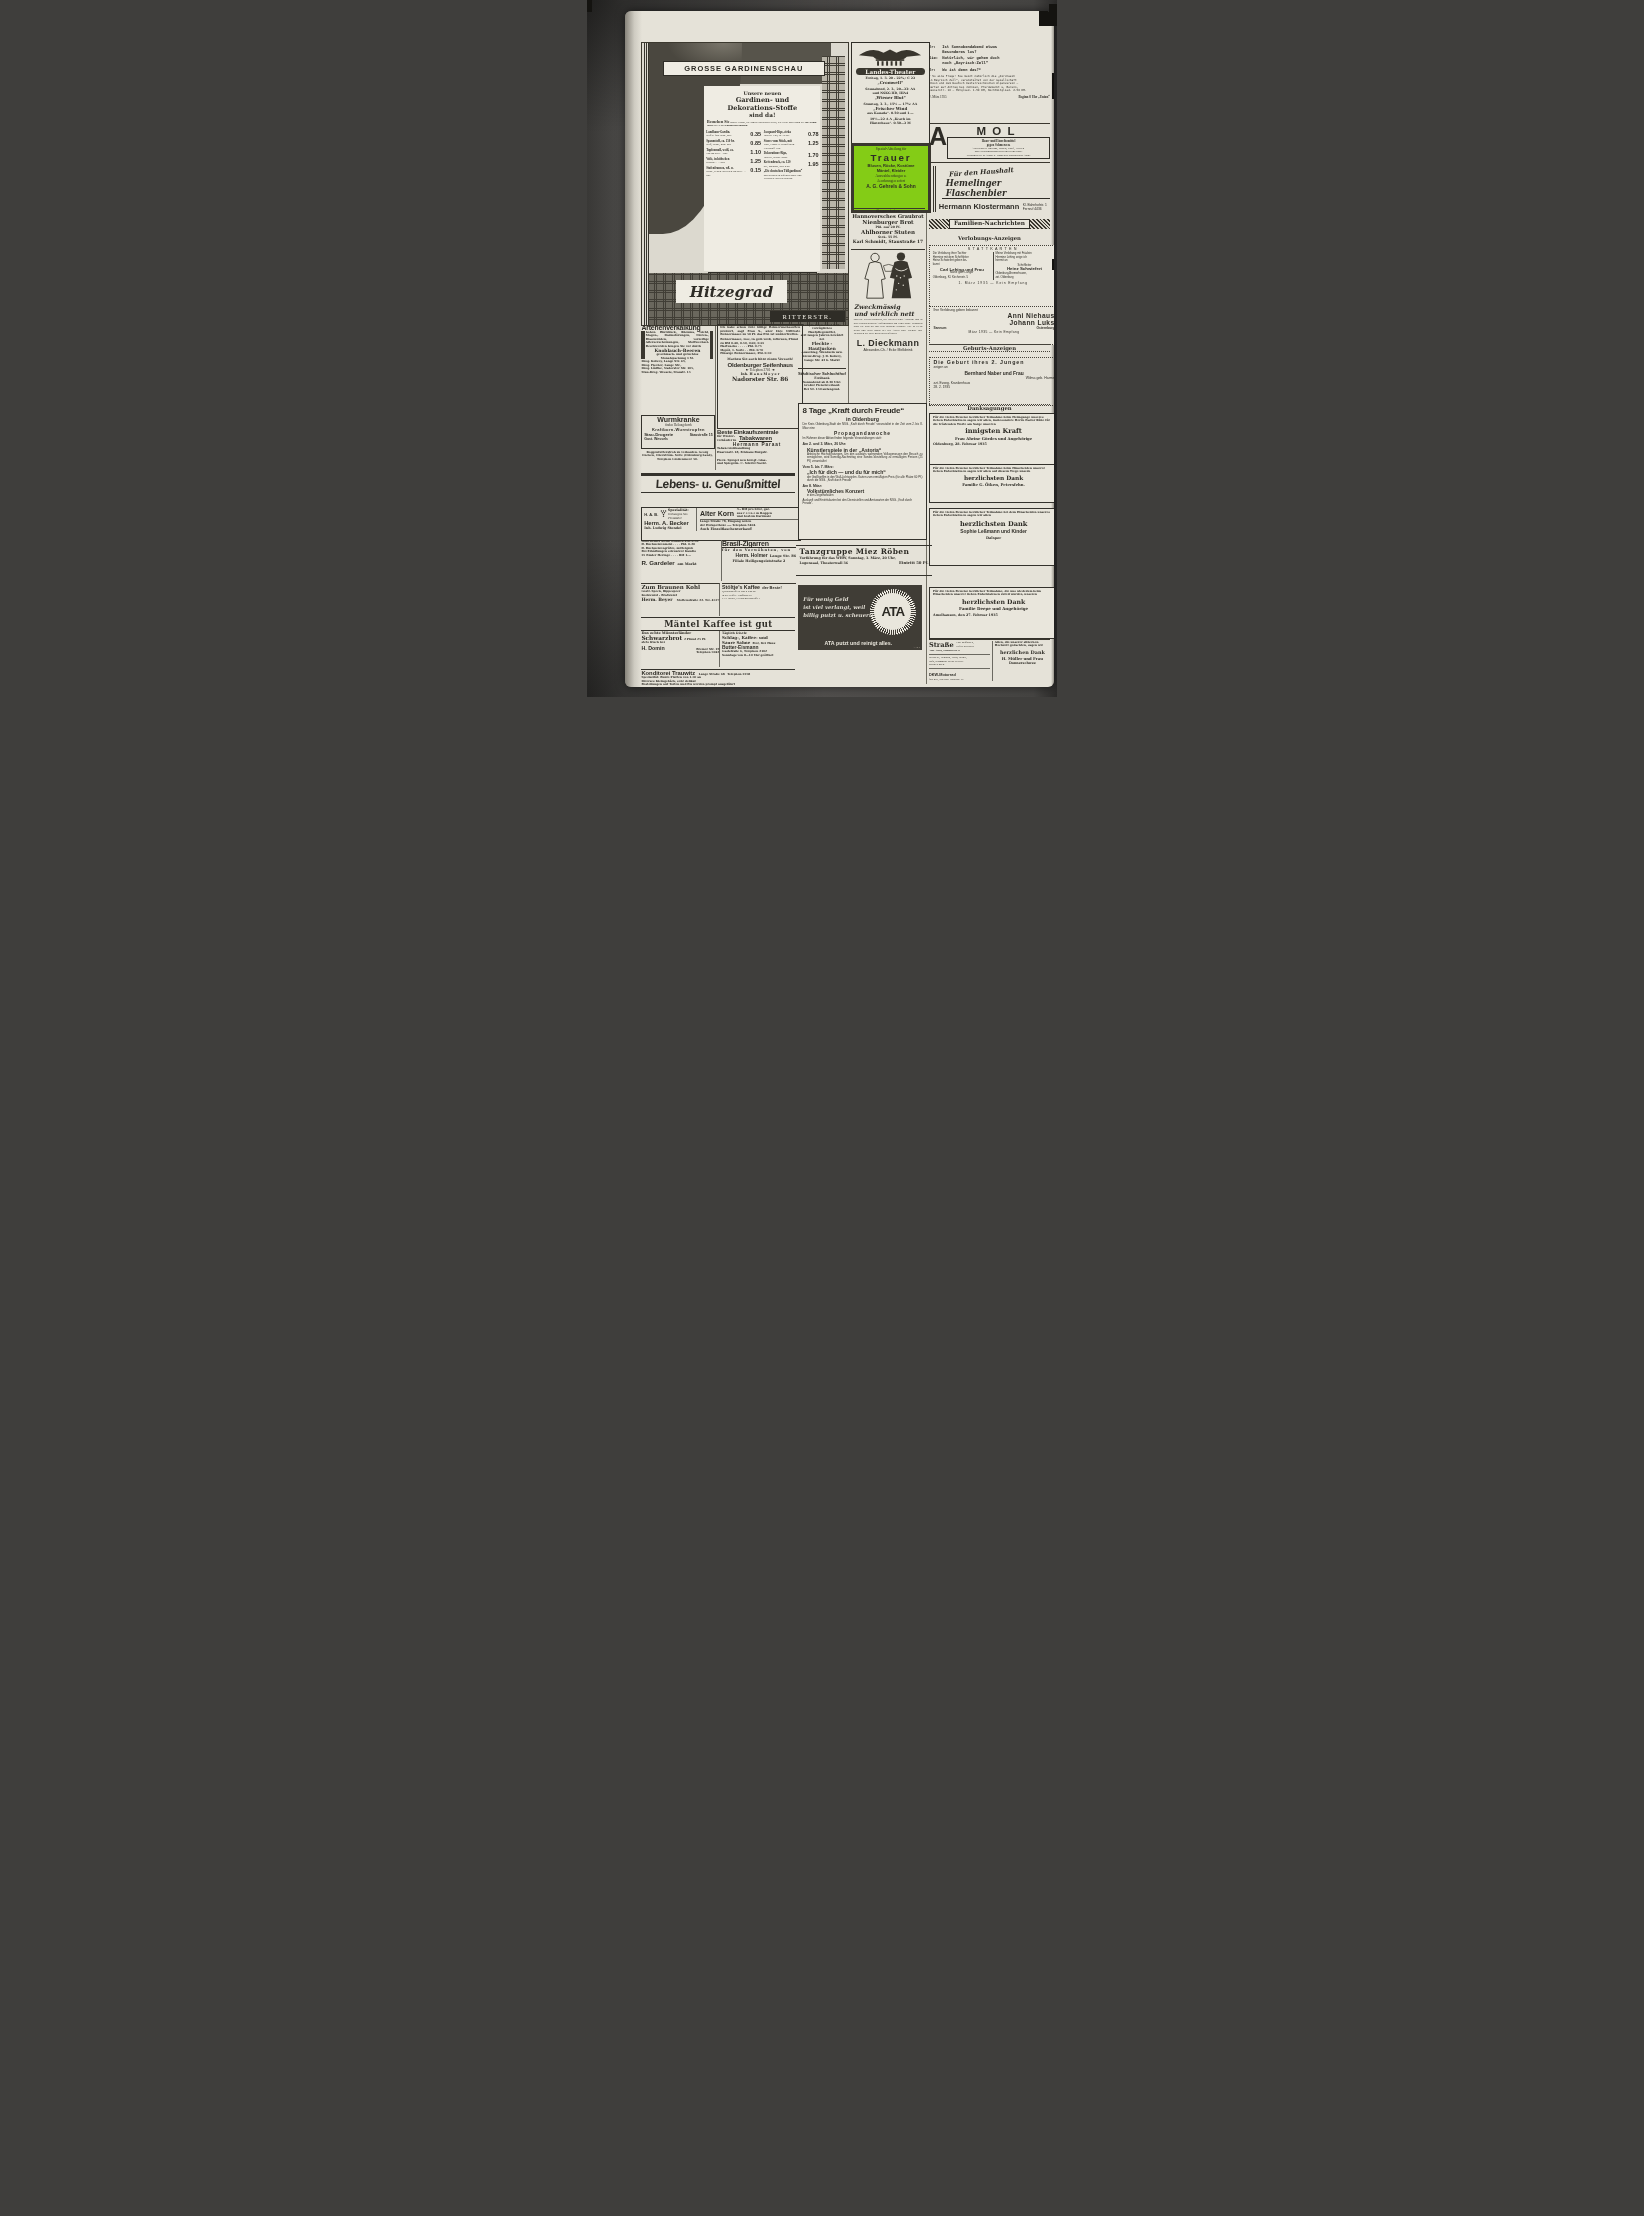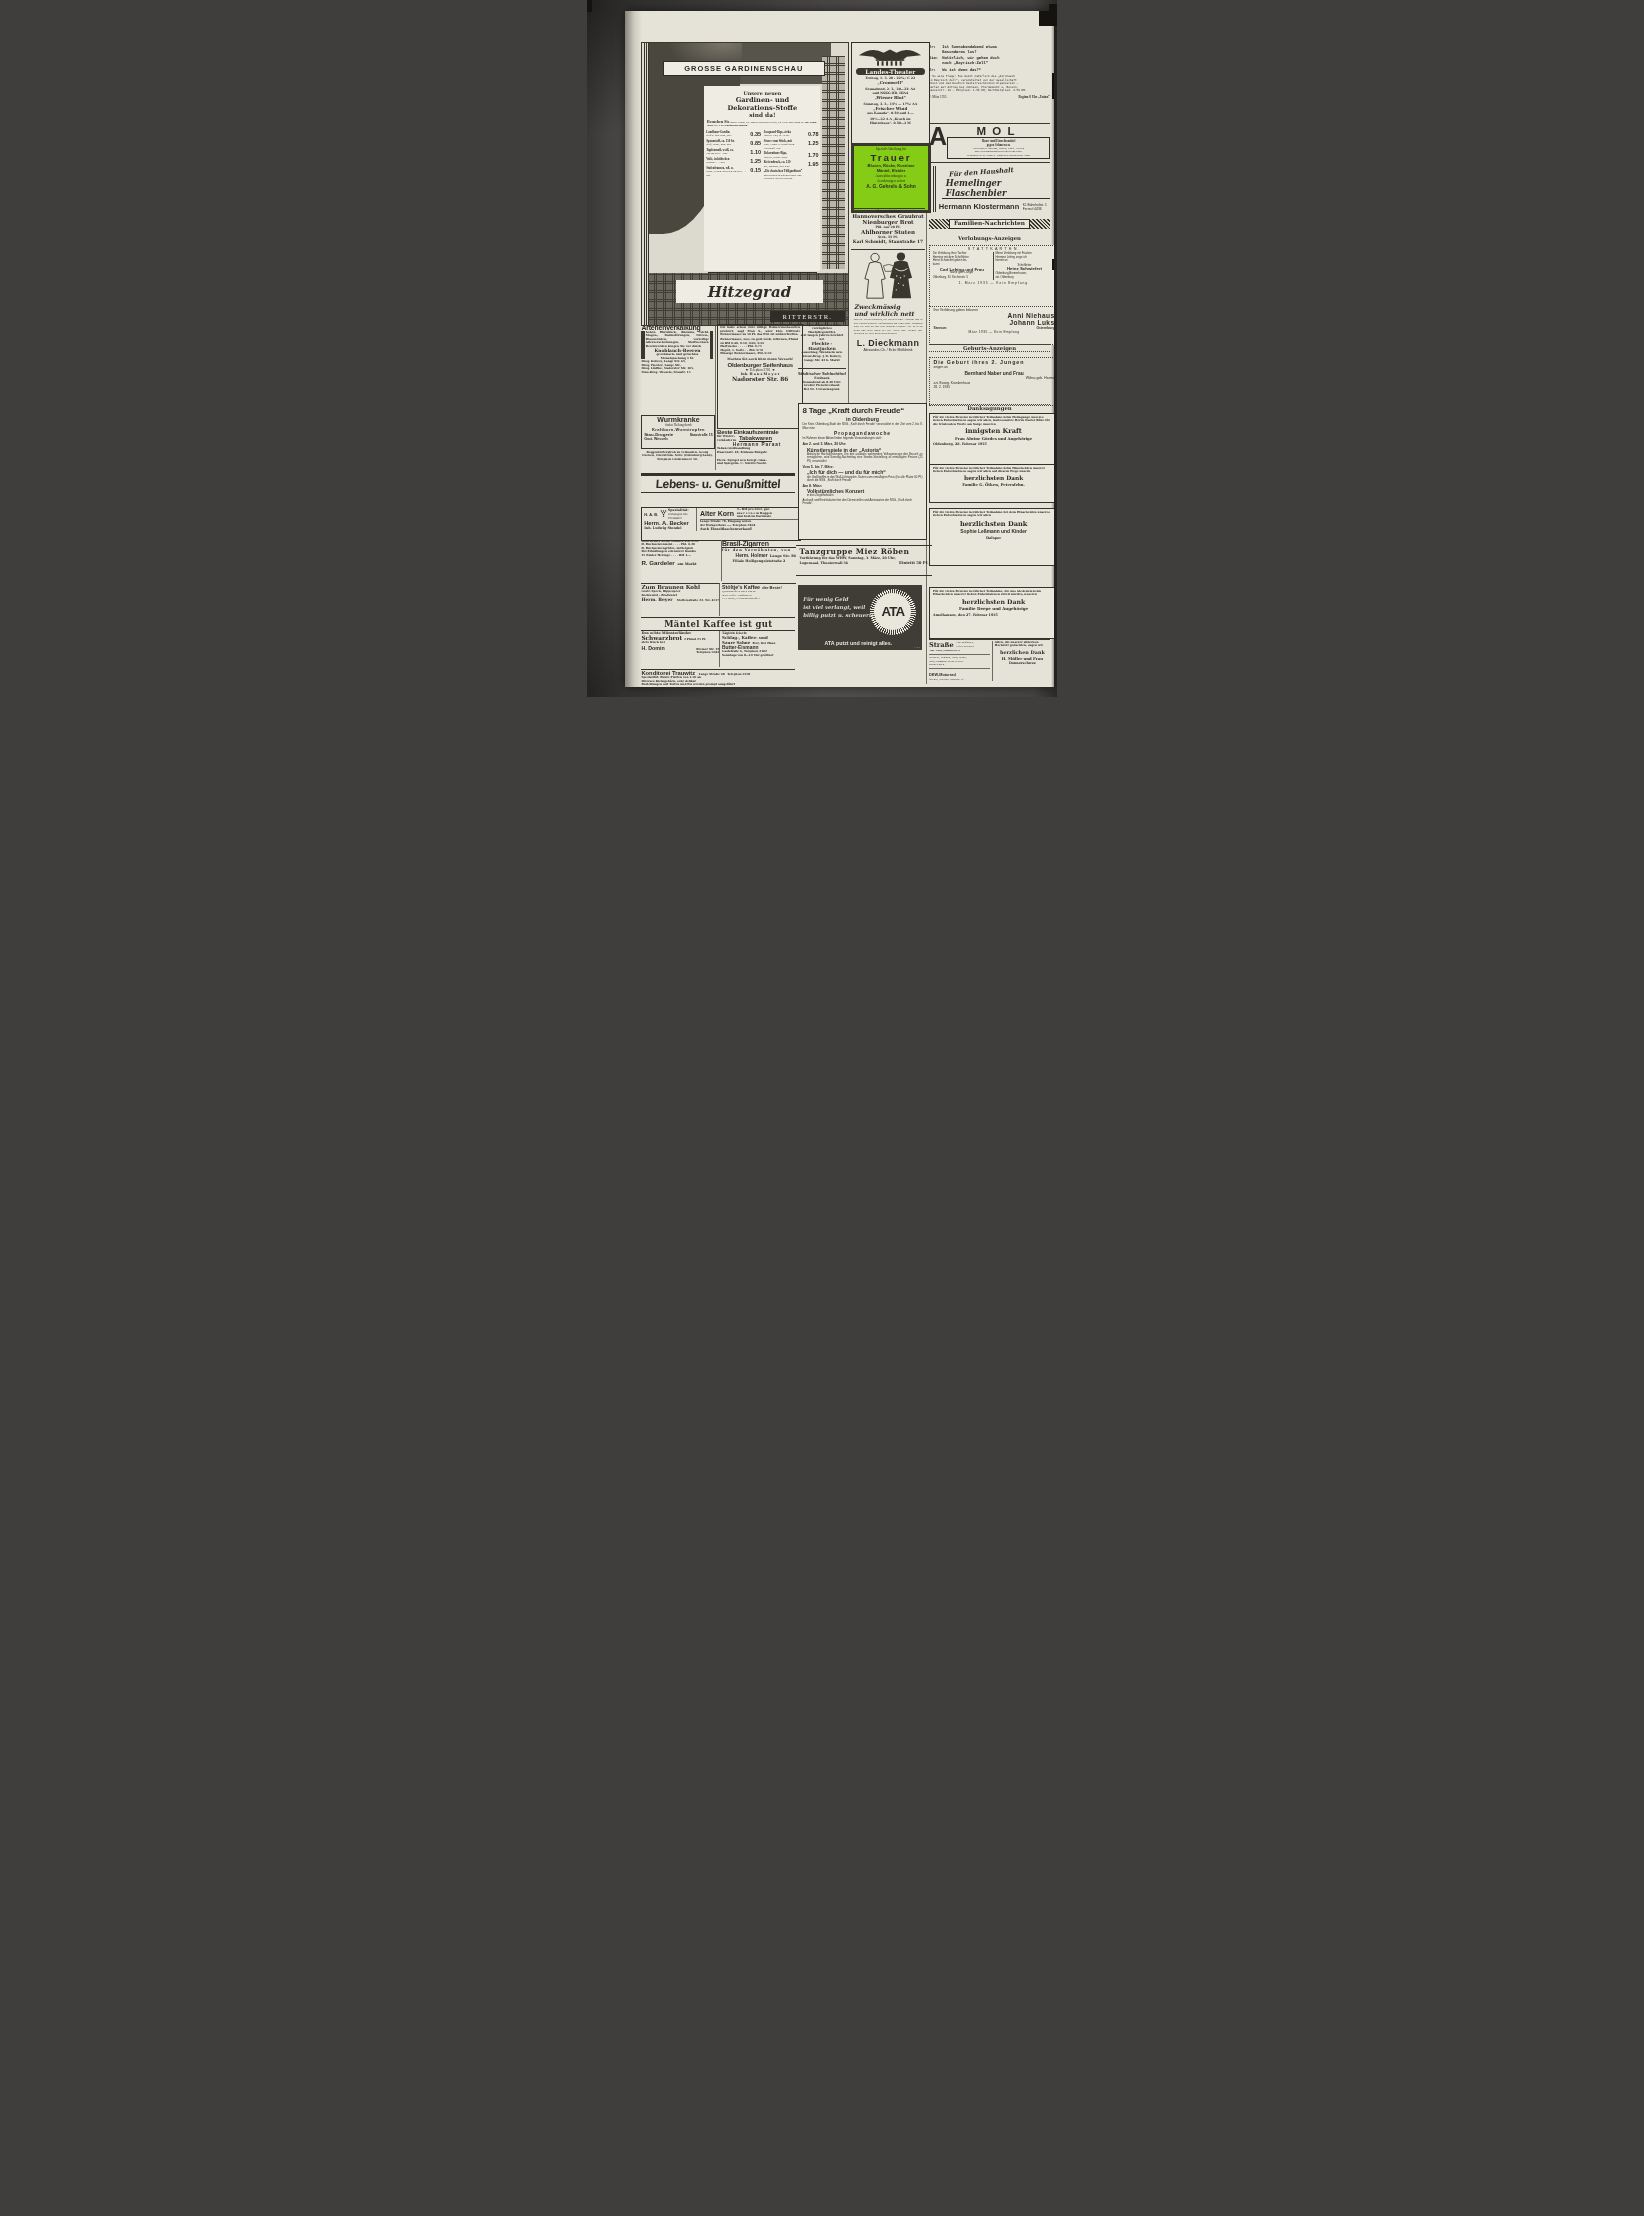--- a/index.html
+++ b/index.html
@@ -6,21 +6,21 @@
     --ink:#2e2c26; --paper:#e5e2d8; --dark:#37342d; --mid:#55524a;
   }
   html,body{margin:0;padding:0;}
   body{background:#3f3e3c;font-family:"Liberation Serif",serif;color:var(--ink);}
   .scene{position:relative;width:470px;height:697px;margin:0 auto;overflow:hidden;
     background:
       radial-gradient(532px 222px at 0% 0%, rgba(0,0,0,.45), transparent 60%),
       radial-gradient(399px 266px at 0% 100%, rgba(0,0,0,.4), transparent 60%),
       linear-gradient(90deg,#393836 0,#4c4b49 8%,#514f4d 50%,#454442 95%,#2b2a29 100%);}
   .paper{position:absolute;left:38px;top:10.6px;width:429px;height:676px;background:var(--paper);
-    box-shadow:0 0 9.8px rgba(0,0,0,.55);overflow:hidden;}
+    box-shadow:0 0 9.8px rgba(0,0,0,.55);overflow:hidden;border-radius:6px;}
   .spine{position:absolute;left:0;top:0;width:17px;height:100%;
     background:linear-gradient(90deg,rgba(40,36,28,.5),rgba(40,36,28,.12) 55%,transparent);}
   .edge-r{position:absolute;right:0;top:0;width:2.7px;height:100%;
     background:linear-gradient(270deg,rgba(40,36,28,.4),transparent);}
   .mark{position:absolute;background:#141310;}
   .s{position:absolute;color:var(--ink);}
   .c{text-align:center}
   .sans{font-family:"Liberation Sans",sans-serif}
   .mono{font-family:"DejaVu Sans Mono",monospace}
   .frak{font-family:"DejaVu Serif",serif;font-weight:bold}
@@ -48,21 +48,21 @@
      border:0.9px solid #2f2d27;display:flex;align-items:center;justify-content:center;
      font-family:"Liberation Sans",sans-serif;font-weight:bold;font-size:7.5px;letter-spacing:0.9px;}
   .gard-panel{position:absolute;left:62px;top:43px;right:28px;bottom:54px;background:#efece3;padding:1.8px;}
   .price-row{display:flex;align-items:flex-start;margin-bottom:2.2px;}
   .price-desc{flex:1;font-size:2.7px;line-height:3.4px;}
   .price-desc b{font-size:3px}
   .price-val{width:13.3px;text-align:right;font-weight:bold;font-size:5.5px;font-family:"Liberation Sans",sans-serif;}
   .gard-note{position:absolute;left:66px;right:31px;bottom:41px;background:#efece3;border:0.9px solid #2f2d27;
      padding:0.9px 1.8px;text-align:center;}
   .gard-lace{position:absolute;left:7px;right:0;bottom:0;height:52px;}
-  .gard-brand{position:absolute;left:26.6px;top:7px;width:147px;height:23px;background:#efece3;
+  .gard-brand{position:absolute;left:26.6px;top:7px;width:111px;height:23px;background:#efece3;
      display:flex;align-items:center;justify-content:center;
      font-family:"DejaVu Serif",serif;font-weight:bold;font-style:italic;font-size:15px;}
   .gard-ritter{position:absolute;right:3.5px;bottom:3.5px;width:75px;height:10.6px;background:#2f2d27;color:#efece3;
      display:flex;align-items:center;justify-content:center;font-family:"Liberation Serif",serif;
      font-size:6.6px;letter-spacing:1.3px;}
   
   .thea{border:1.3px double #2f2d27;background:#e7e4da;padding:1.3px;}
   .thea-banner{background:#3a372f;color:#efece3;border-radius:3.5px;margin:0.9px 2.7px;
      font-size:5.8px;text-align:center;padding:0.4px 0;}
   

